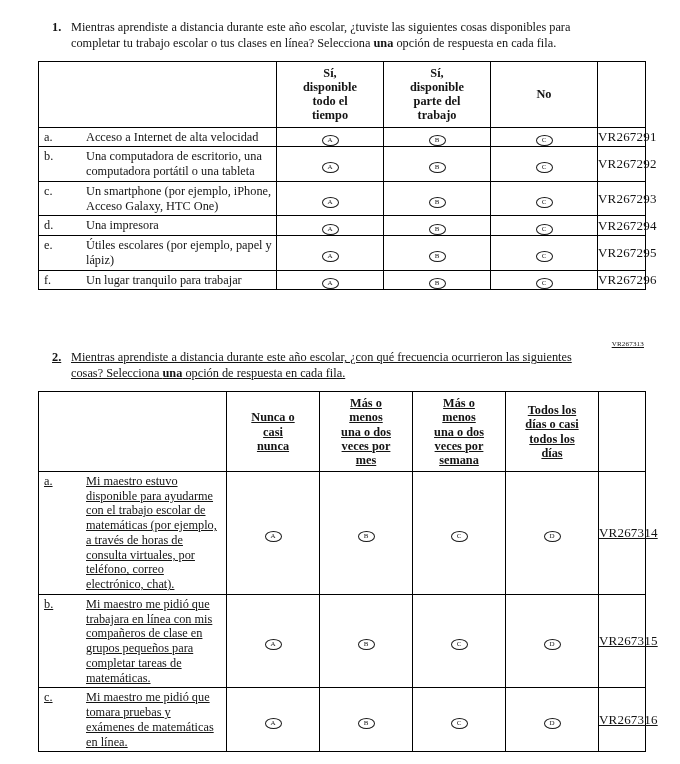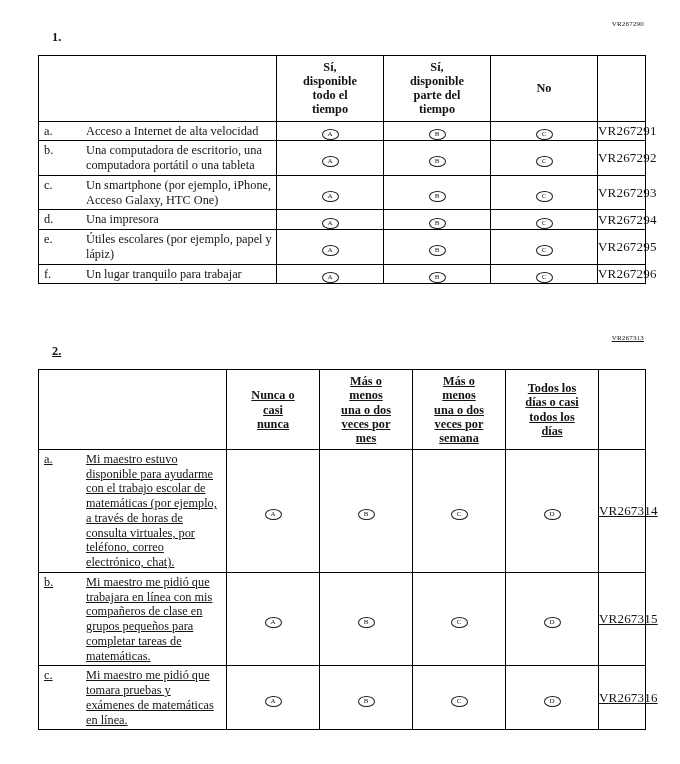--- a/index.html
+++ b/index.html
@@ -60,39 +60,39 @@
 
   section.question + section.question { margin-top:50px;text-decoration:underline; }
   .question-head + table { margin-top:2px; }
 </style>
 </head>
 <body>
 
 <div class="page">
 
   <section class="question">
-    <div class="q-code">VR267290</div>
 
     <div class="question-head">
       <span class="q-num">1.</span>
+      <span class="q-body"><span>Mientras aprendiste a distancia durante este año escolar, ¿tuviste las siguientes cosas disponibles para completar tu trabajo escolar o tus clases en línea? Selecciona </span><b>una</b><span> opción de respuesta en cada fila.</span></span>
     </div>
 
     <table class="answer-table t1">
       <colgroup>
         <col class="c-label">
           <col class="c-ans">
           <col class="c-ans">
           <col class="c-ans">
           <col class="c-code">
       </colgroup>
       <thead>
         <tr>
           <th class="hdr"></th>
           <th class="hdr">Sí, disponible todo el tiempo</th>
-          <th class="hdr">Sí, disponible parte del tiempo</th>
+          <th class="hdr">Sí, disponible parte del trabajo</th>
           <th class="hdr">No</th>
           <th class="hdr"></th>
         </tr>
       </thead>
       <tbody>
         <tr>
           <td class="label-cell">
             <span class="label-flex">
                 <span class="row-letter">a.</span>
                 <span class="row-text">Acceso a Internet de alta velocidad</span>
@@ -201,20 +201,21 @@
         </tr>
       </tbody>
     </table>
   </section>
 
   <section class="question">
     <div class="q-code">VR267313</div>
 
     <div class="question-head">
       <span class="q-num">2.</span>
+      <span class="q-body"><span>Mientras aprendiste a distancia durante este año escolar, ¿con qué frecuencia ocurrieron las siguientes cosas? Selecciona </span><b>una</b><span> opción de respuesta en cada fila.</span></span>
     </div>
 
     <table class="answer-table t2">
       <colgroup>
         <col class="c-label">
           <col class="c-ans">
           <col class="c-ans">
           <col class="c-ans">
           <col class="c-ans">
           <col class="c-code">

